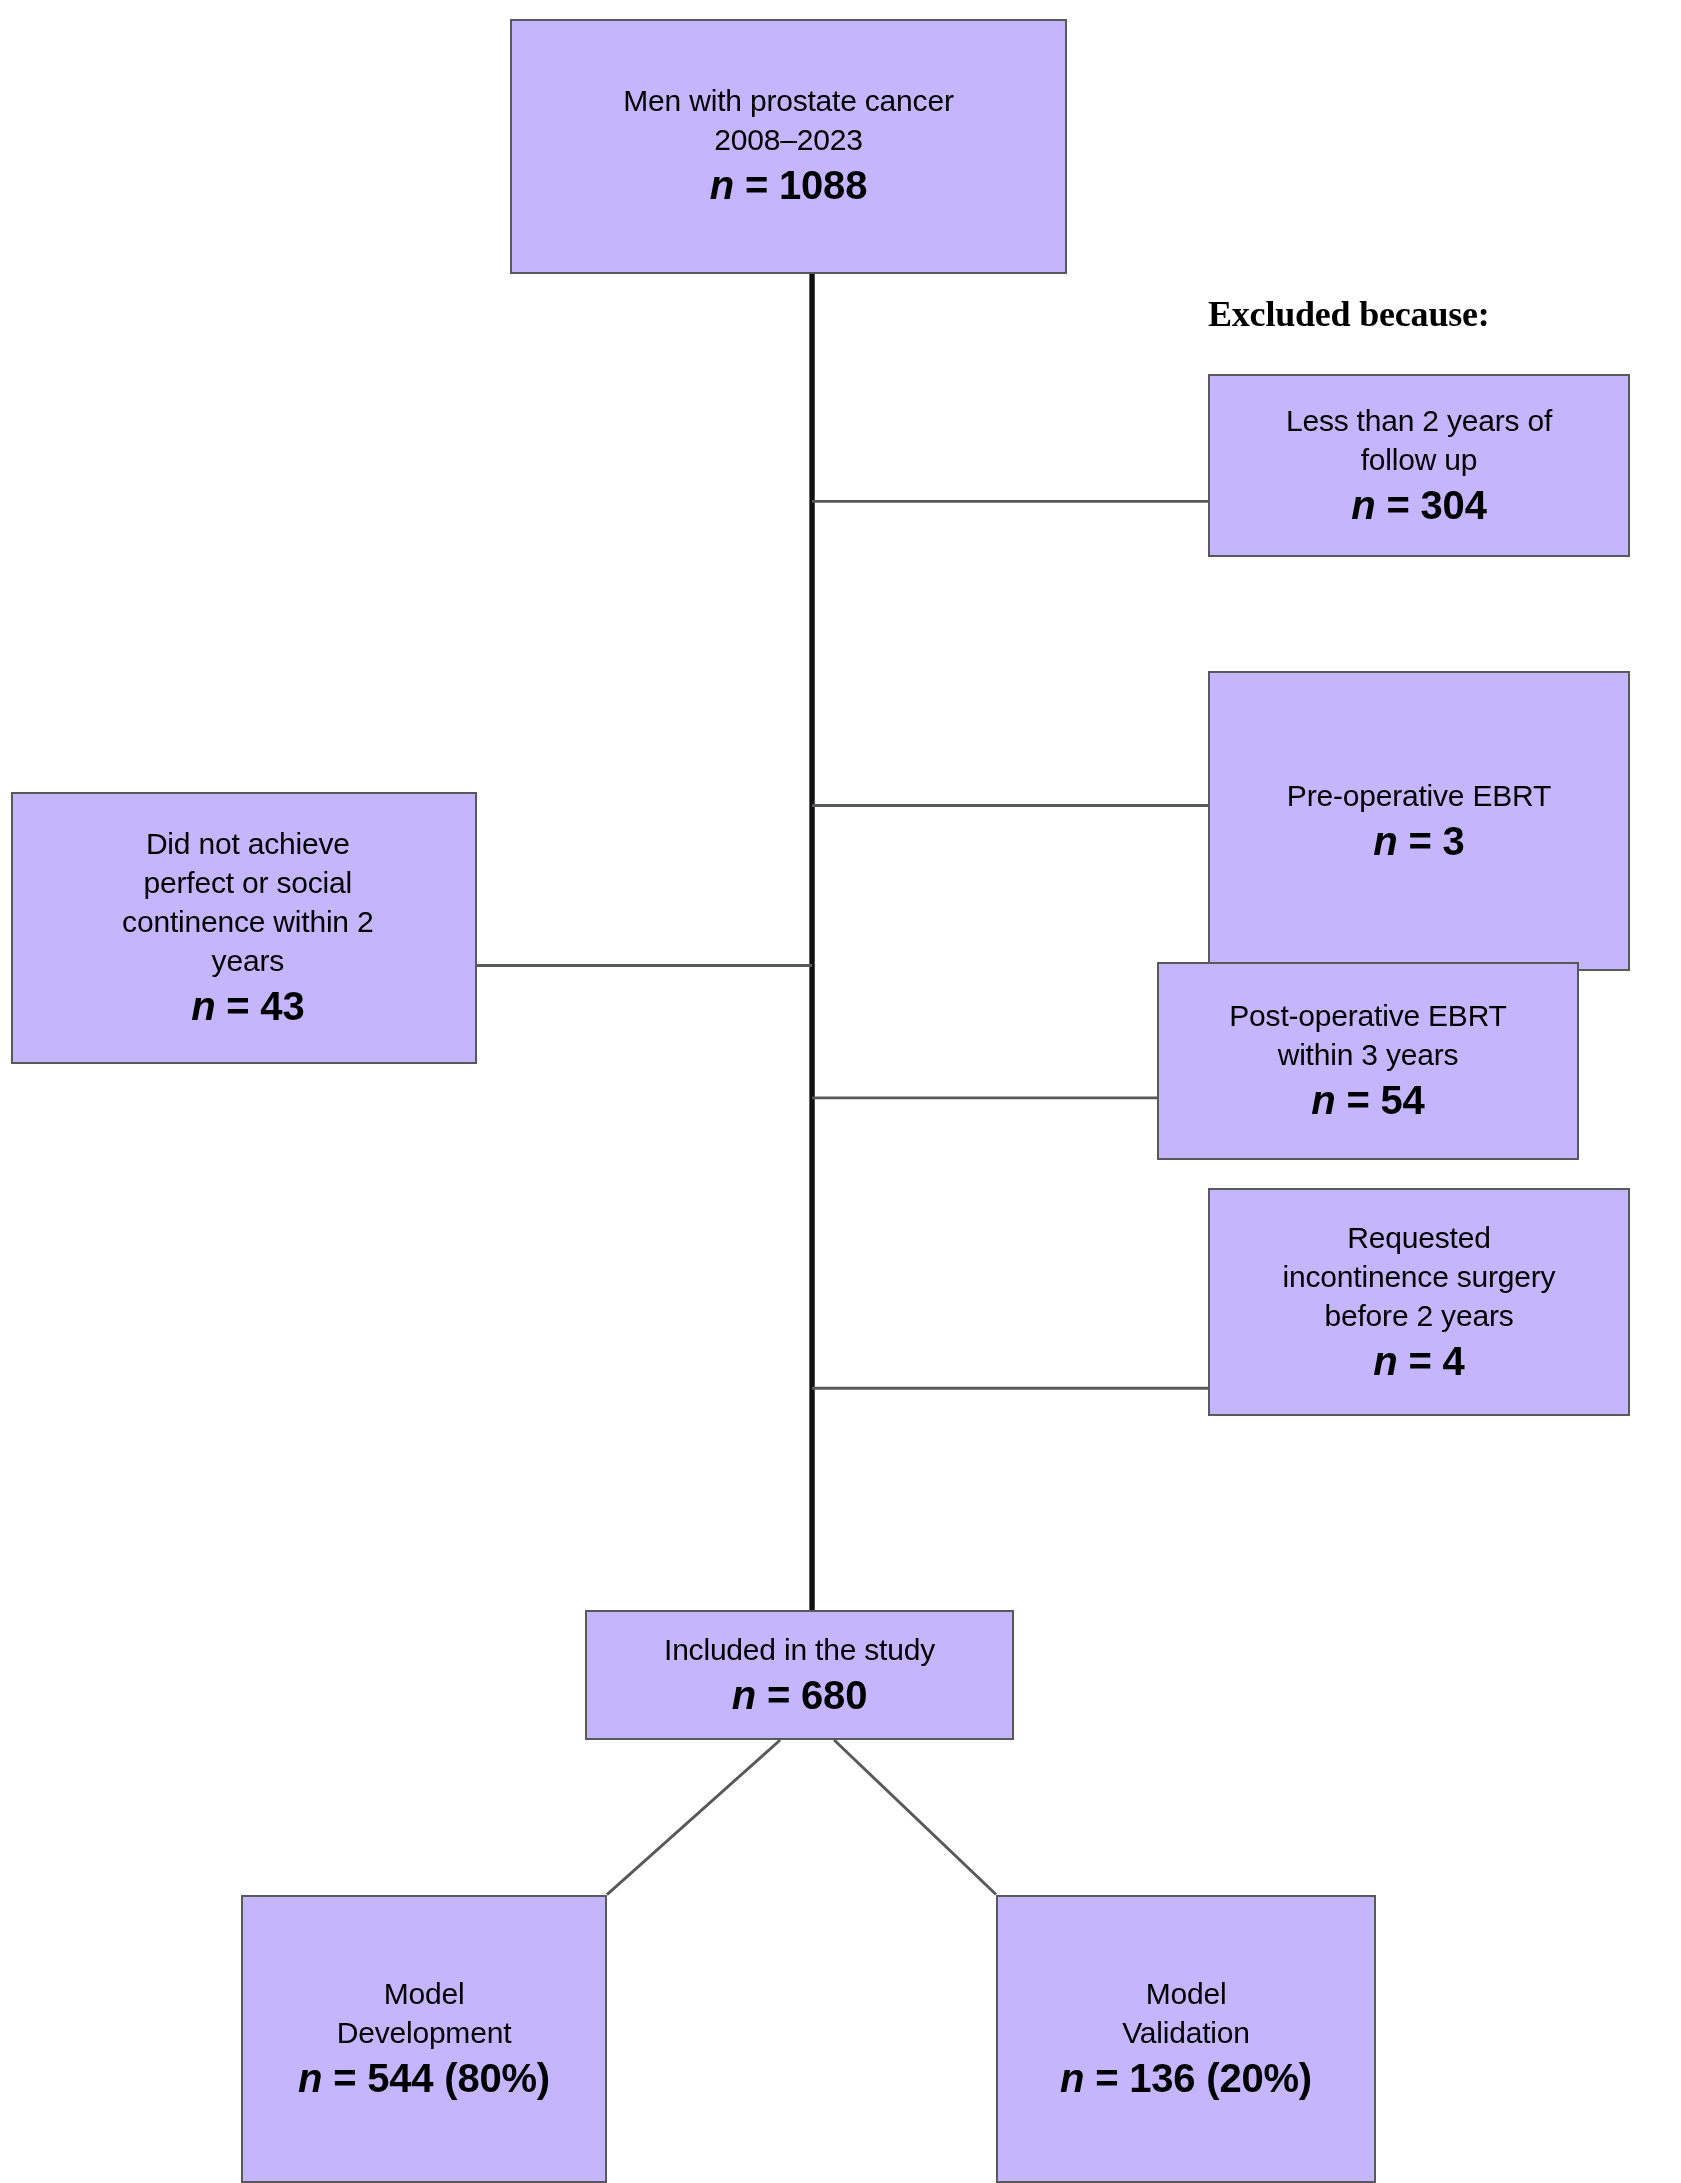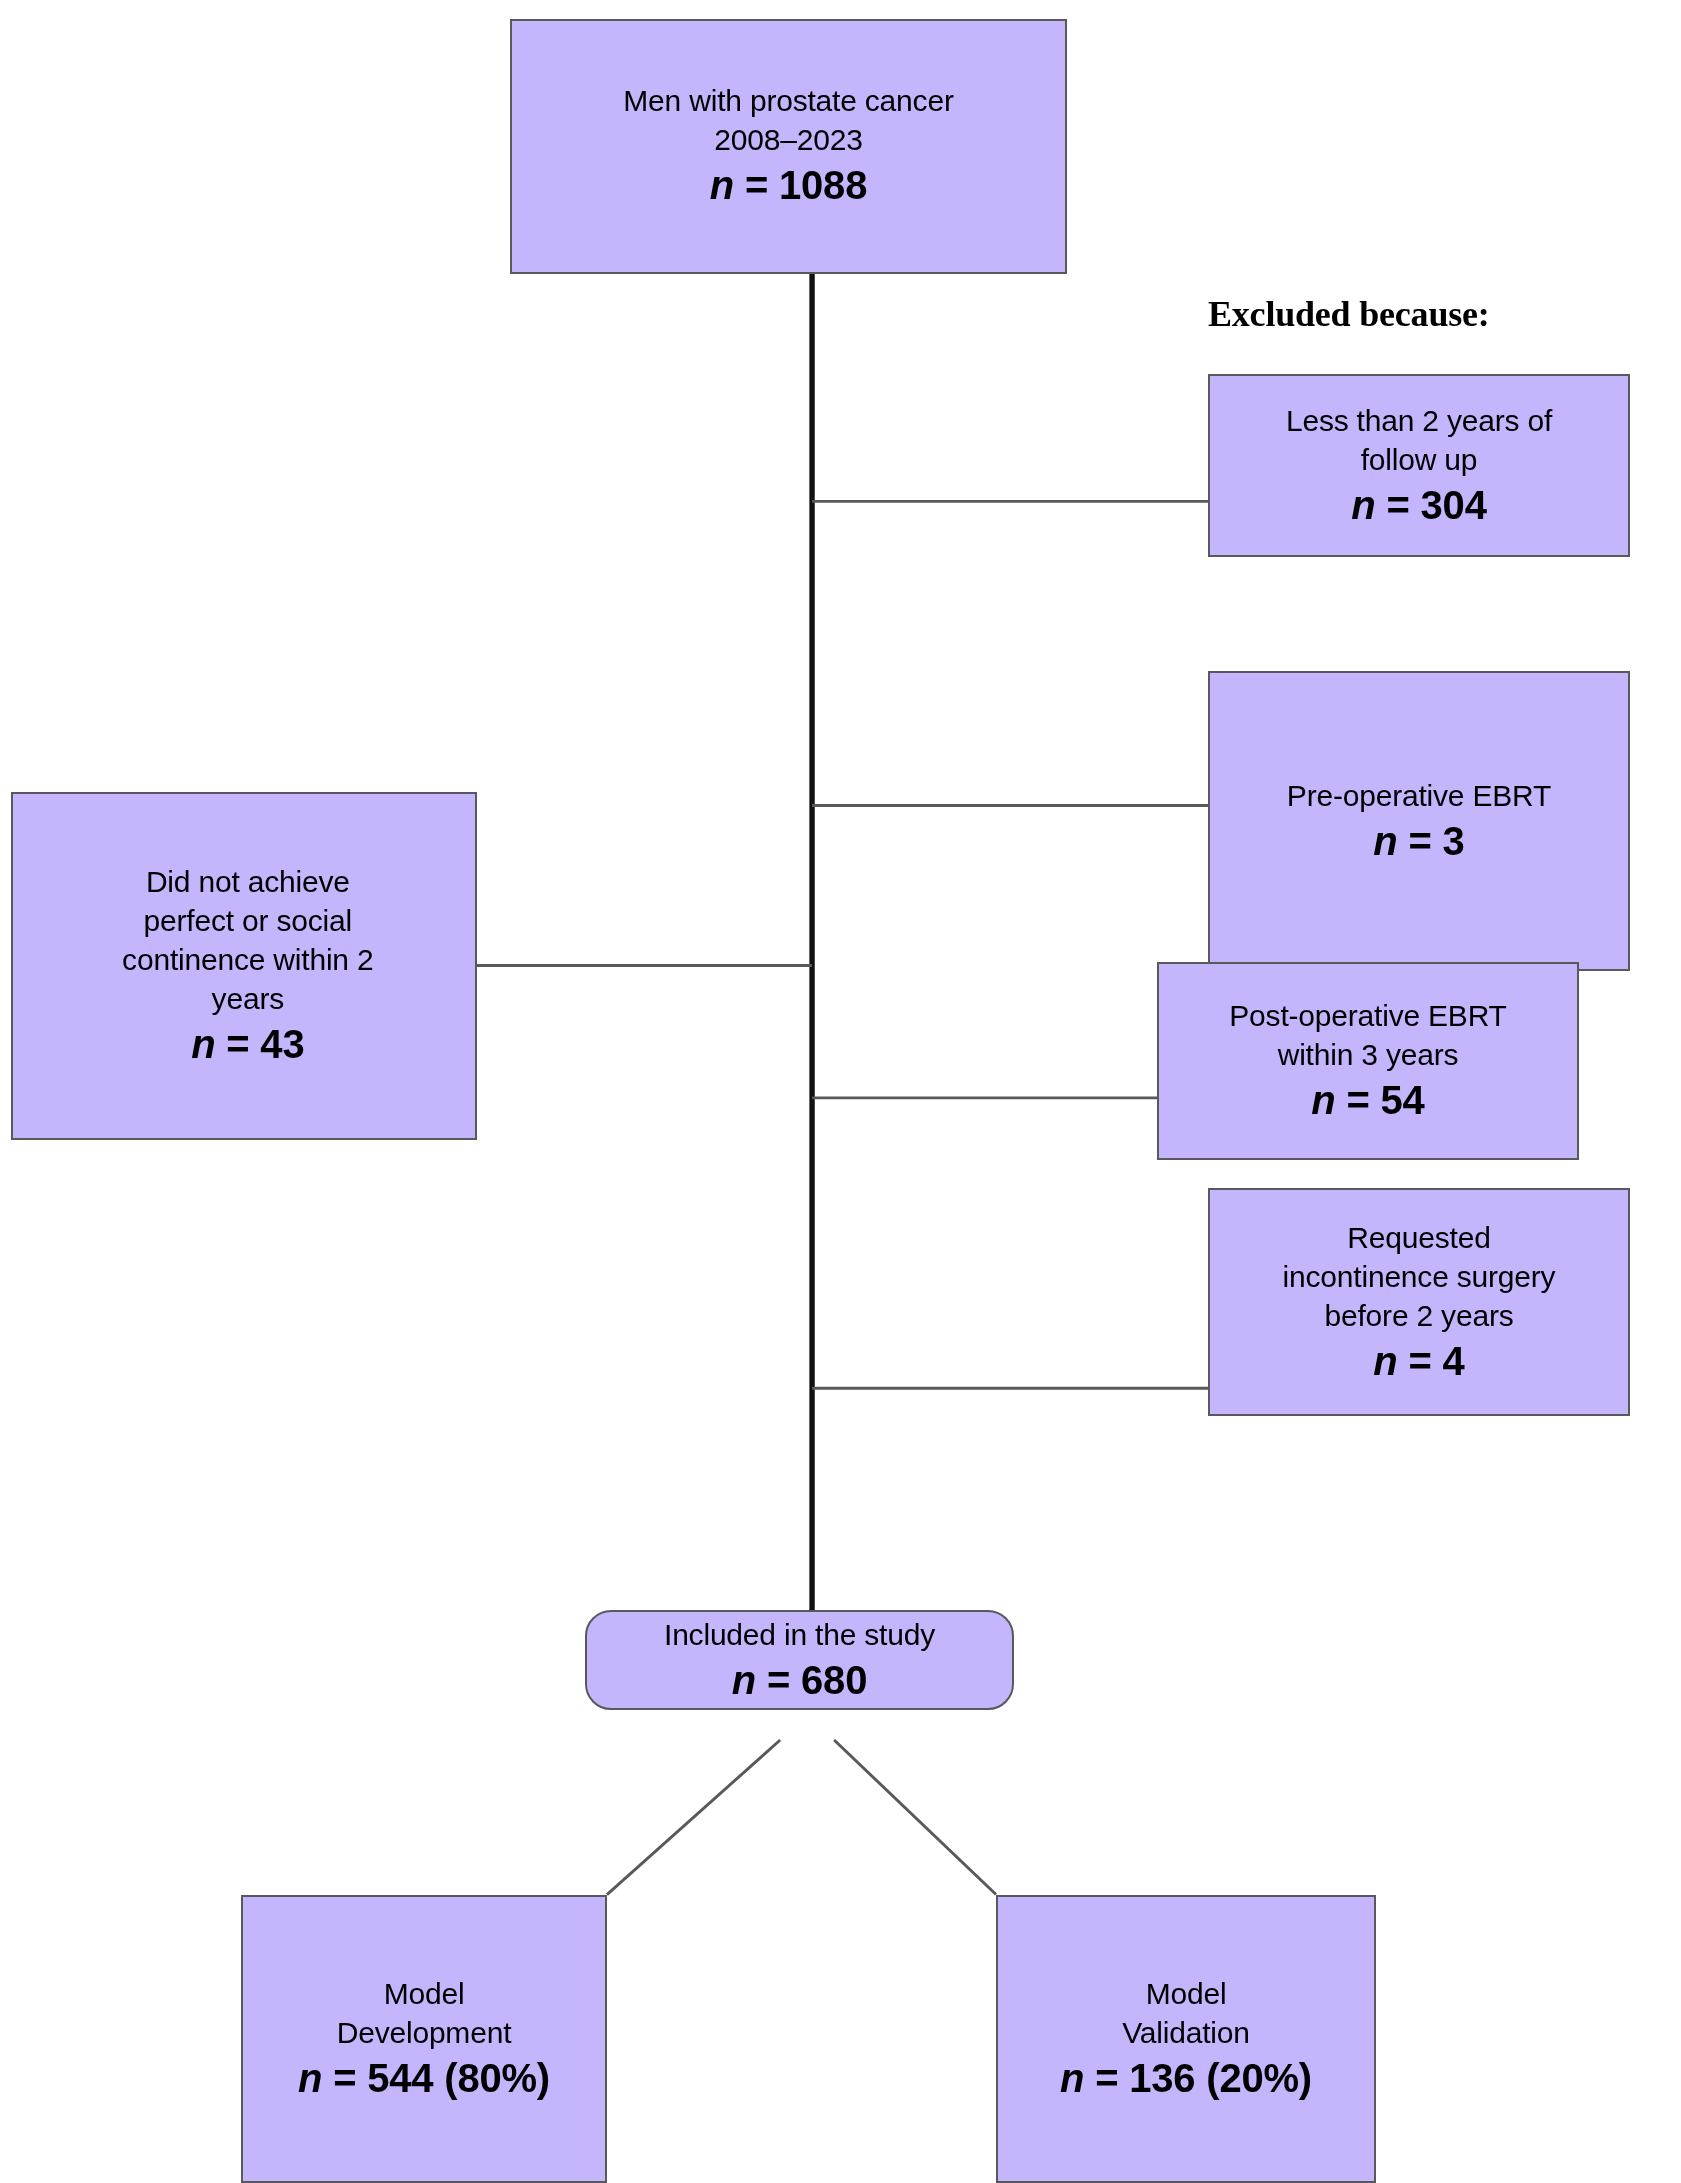--- a/index.html
+++ b/index.html
@@ -64,22 +64,22 @@
     letter-spacing: -0.2px;
     font-family: Liberation Serif, serif;
   }
 
   
   #node-source      { left: 510px; top: 18.6px;   width: 557px; height: 255px; }
   #node-excl-0      { left: 1208px; top: 374px;  width: 422px;  height: 183px; }
   #node-excl-1      { left: 1208px; top: 671px; width: 422px;  height: 300px; }
   #node-excl-2      { left: 1157px; top: 962px; width: 422px;  height: 198px; }
   #node-excl-3      { left: 1208px; top: 1188px; width: 422px;  height: 228px; }
-  #node-left-excl   { left: 10.8px;   top: 792px; width: 466px;  height: 348px; padding-left: 8px; }
-  #node-included    { left: 585px; top: 1610px; width: 429px;  height: 100px; border-radius: 26px; }
+  #node-left-excl   { left: 10.8px;   top: 792px; width: 466px;  height: 272px; padding-left: 8px; }
+  #node-included    { left: 585px; top: 1610px; width: 429px;  height: 130px; }
   #node-dev         { left: 241px;  top: 1895px; width: 366px;  height: 288px; }
   #node-val         { left: 996px; top: 1895px; width: 380px;  height: 288px; }
 </style>
 </head>
 <body>
 
 <div id="flow-root">
 
   <svg class="connectors" viewBox="0 0 3428 4450" preserveAspectRatio="none" aria-hidden="true">
 

